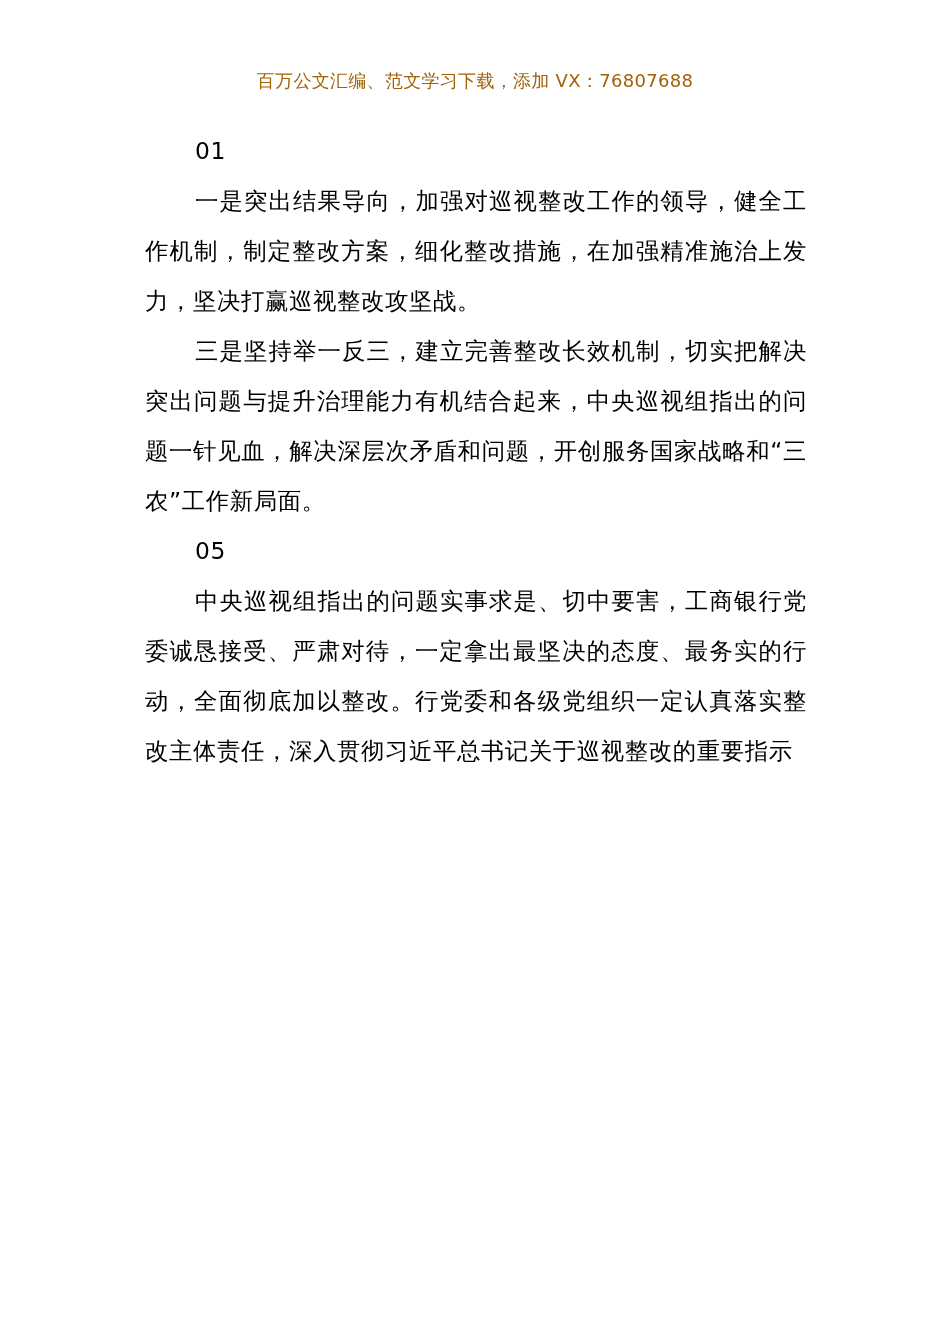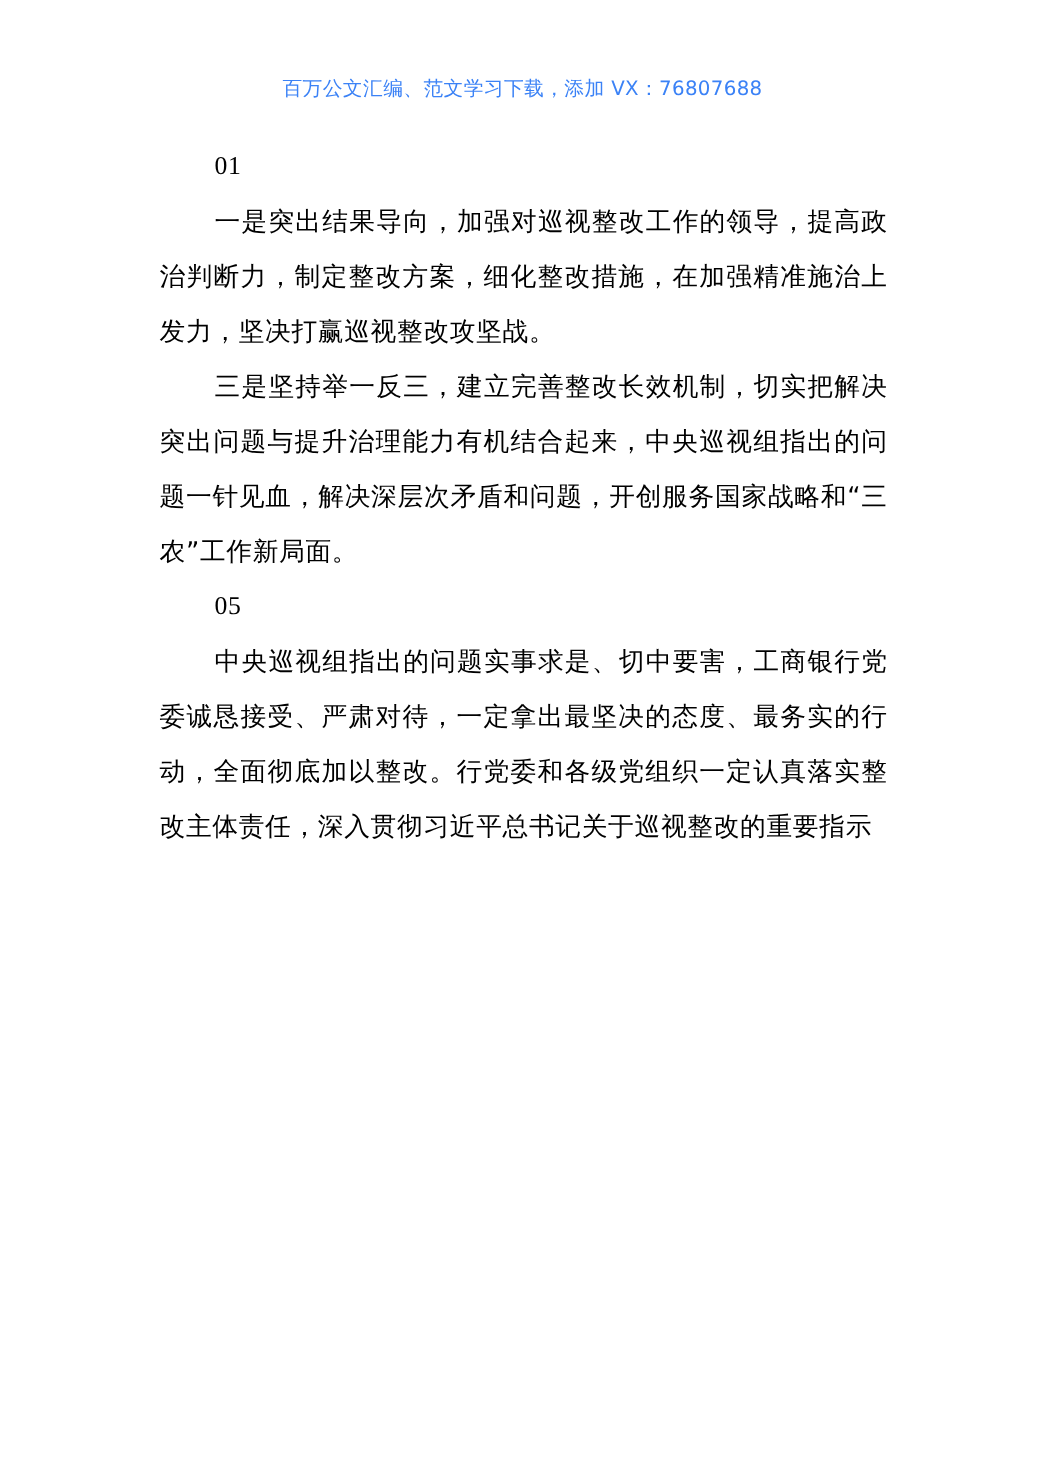--- a/index.html
+++ b/index.html
@@ -16,48 +16,47 @@
       color: #000000;
     }
     .header-banner {
       position: absolute;
       top: 66px;
       left: 0;
       width: 950px;
       text-align: center;
       font-size: 18px;
       line-height: 30px;
-      color: #3b82f6;
+      color: #a16207;
       letter-spacing: 0.3px;
     }
     .page-body {
       position: absolute;
       top: 126px;
       left: 145px;
       width: 662px;
     }
     .para {
       margin: 0;
       font-size: 23.4px;
       line-height: 50px;
       text-indent: 50px;
       text-align: justify;
       text-justify: inter-character;
       letter-spacing: 0.6px;
       word-break: break-all;
     }
     .para.heading {
       text-indent: 50px;
-      font-family: Liberation Serif, serif;
     }
   </style>
 </head>
 <body>
 
 <div class="header-banner">百万公文汇编、范文学习下载，添加 VX：76807688</div>
 
 <div class="page-body">
   <p class="para heading">01</p>
-  <p class="para">一是突出结果导向，加强对巡视整改工作的领导，提高政治判断力，制定整改方案，细化整改措施，在加强精准施治上发力，坚决打赢巡视整改攻坚战。</p>
+  <p class="para">一是突出结果导向，加强对巡视整改工作的领导，健全工作机制，制定整改方案，细化整改措施，在加强精准施治上发力，坚决打赢巡视整改攻坚战。</p>
   <p class="para">三是坚持举一反三，建立完善整改长效机制，切实把解决突出问题与提升治理能力有机结合起来，中央巡视组指出的问题一针见血，解决深层次矛盾和问题，开创服务国家战略和“三农”工作新局面。</p>
   <p class="para heading">05</p>
   <p class="para">中央巡视组指出的问题实事求是、切中要害，工商银行党委诚恳接受、严肃对待，一定拿出最坚决的态度、最务实的行动，全面彻底加以整改。行党委和各级党组织一定认真落实整改主体责任，深入贯彻习近平总书记关于巡视整改的重要指示</p>
 </div>
 
 </body></html>

